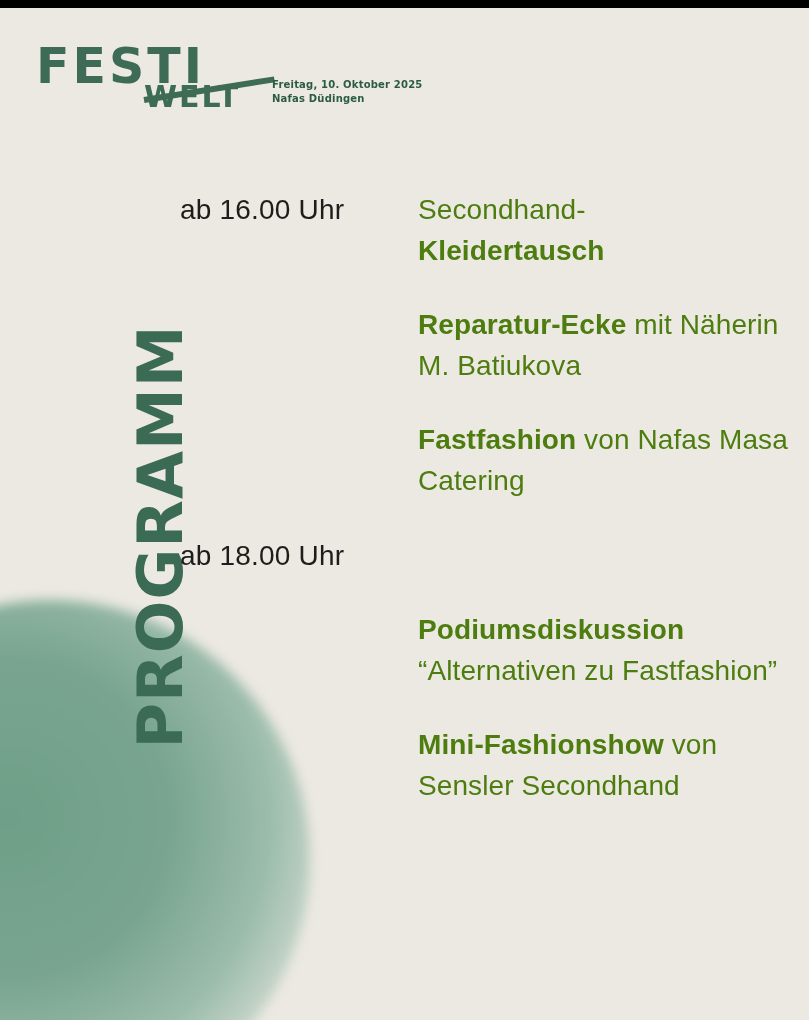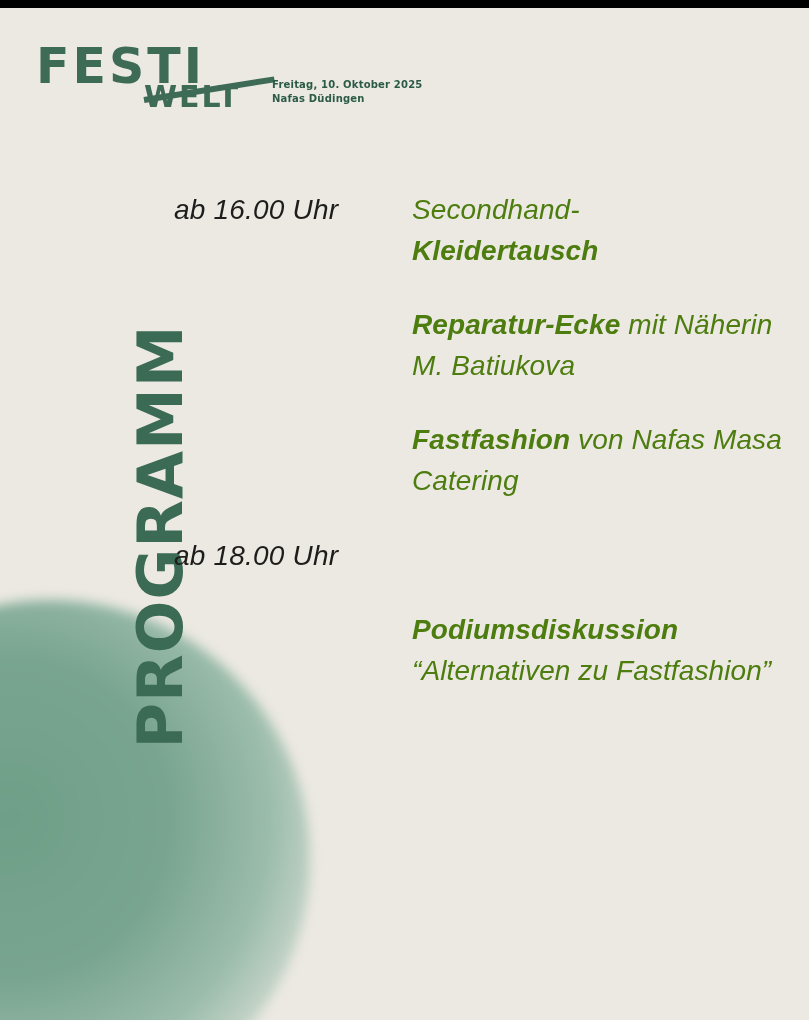--- a/index.html
+++ b/index.html
@@ -101,24 +101,23 @@
     font-family: "DejaVu Sans", sans-serif;
     font-weight: bold;
     font-size: 62px;
     letter-spacing: 1px;
     color: #3b6a55;
     white-space: nowrap;
   }
   
   .schedule {
     position: absolute;
-    left: 174px;
+    left: 180px;
     top: 190px;
     width: 620px;
-    font-style: italic;
   }
   .row {
     display: flex;
     align-items: flex-start;
     margin-bottom: 34px;
   }
   .time {
     width: 238px;
     flex: 0 0 238px;
     font-family: "Liberation Sans", sans-serif;
@@ -189,15 +188,21 @@
       <div class="time">ab 18.00 Uhr</div>
     </div>
 
     <div class="row">
       <div class="spacer-time"></div>
       <div class="entry">
         <b>Podiumsdiskussion</b><span> “Alternativen zu Fastfashion”</span>
       </div>
     </div>
 
+    <div class="row">
+      <div class="spacer-time"></div>
+      <div class="entry">
+        <b>Mini-Fashionshow</b><span> von Sensler Secondhand</span>
+      </div>
+    </div>
 
   </div>
 </div>
 
 </body></html>

